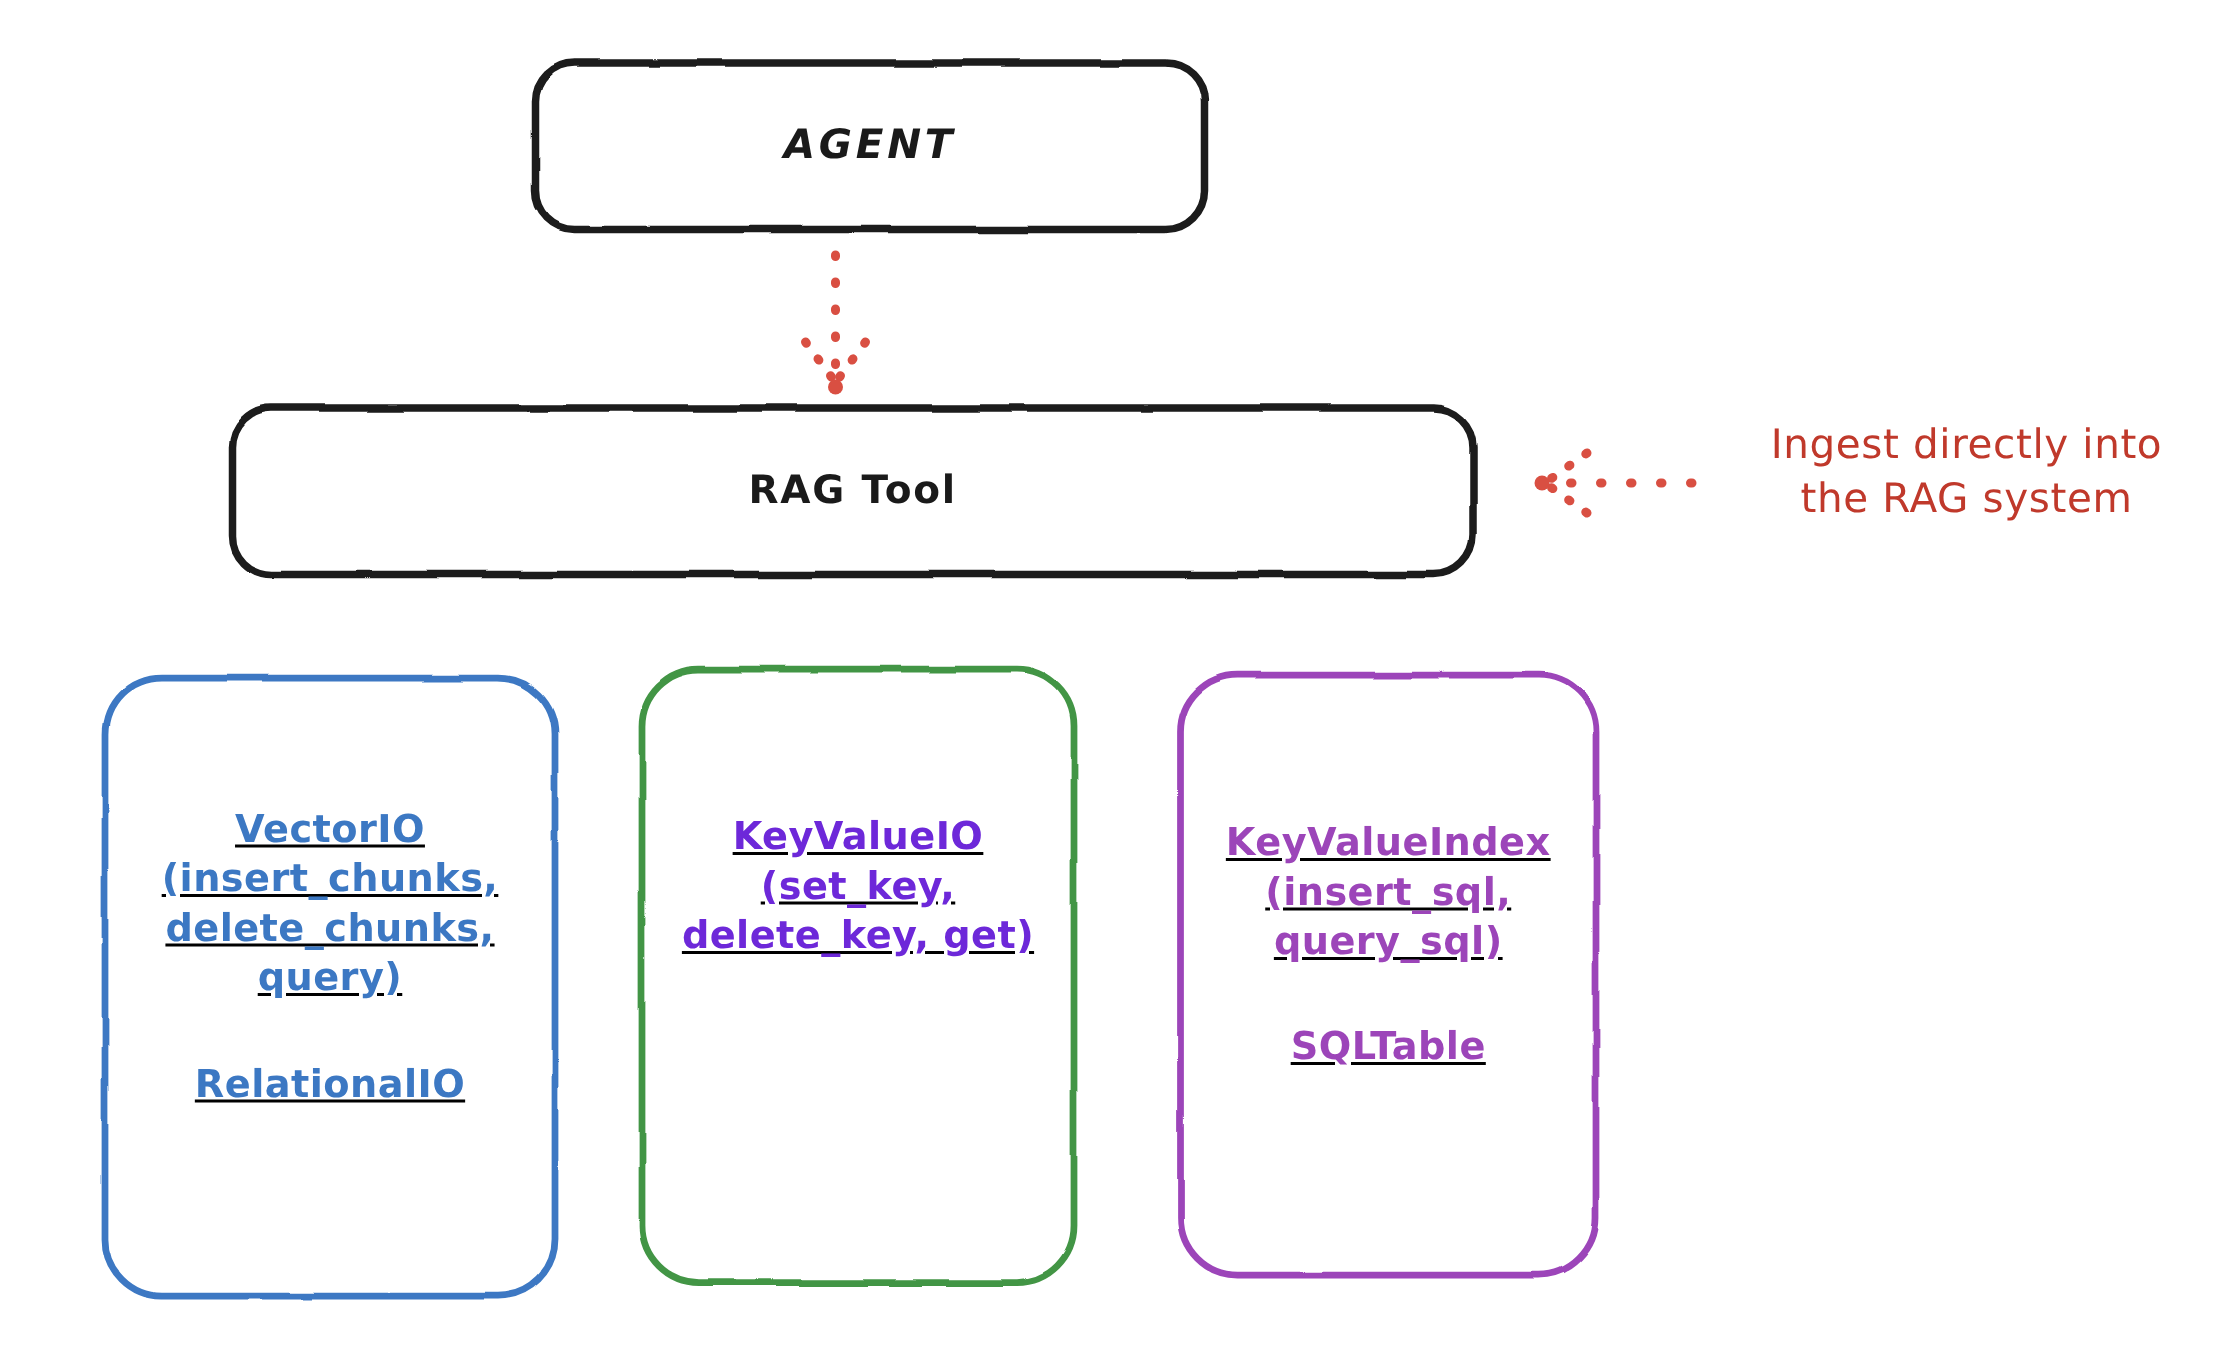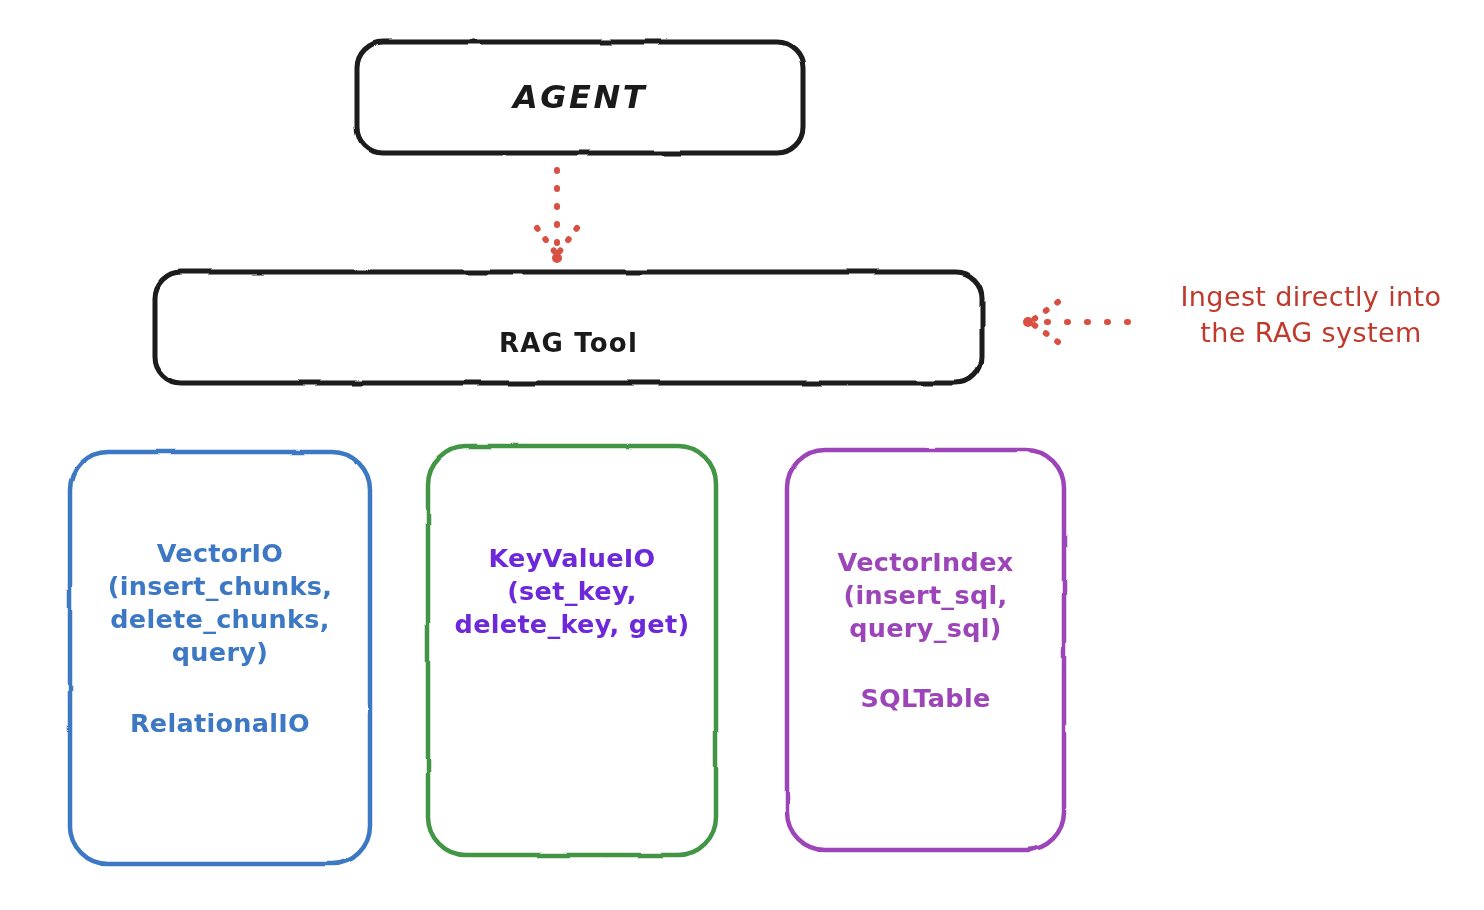--- a/index.html
+++ b/index.html
@@ -43,46 +43,47 @@
 
   
   #agent-node {
     left: 357px;
     top: 42px;
     width: 446px;
     height: 111px;
   }
   #agent-node .node-label {
     font-family: "DejaVu Sans", sans-serif;
-    font-size: 32px;
+    font-size: 27px;
     font-style: italic;
     font-weight: 700;
     color: #1a1a1a;
     letter-spacing: 2.5px;
   }
 
   
   #rag-tool-node {
     left: 155px;
-    top: 288px;
+    top: 272px;
     width: 827px;
     height: 111px;
   }
   #rag-tool-node .node-label {
     font-family: "DejaVu Sans", sans-serif;
     font-size: 26px;
     font-weight: 600;
     color: #1a1a1a;
     letter-spacing: 1.2px;
   }
 
   
   .provider {
     flex-direction: column;
     justify-content: flex-start;
+    text-decoration: underline;
   }
   .provider .node-label {
     font-size: 25.5px;
     font-weight: 600;
     letter-spacing: 0.3px;
     line-height: 1.3;
   }
   .provider .node-sublabel {
     font-size: 25.5px;
     font-weight: 600;
@@ -209,21 +210,21 @@
     <div class="node-sublabel">RelationalIO</div>
   </div>
 
   <div class="node provider" id="keyvalue-node">
     <div class="node-label">KeyValueIO
 (set_key,
 delete_key, get)</div>
   </div>
 
   <div class="node provider" id="relational-node">
-    <div class="node-label">VectorIndex
+    <div class="node-label">KeyValueIndex
 (insert_sql,
 query_sql)</div>
     <div class="node-sublabel">SQLTable</div>
   </div>
 
   <div id="ingest-annotation">Ingest directly into
 the RAG system</div>
 
 </div>
 

